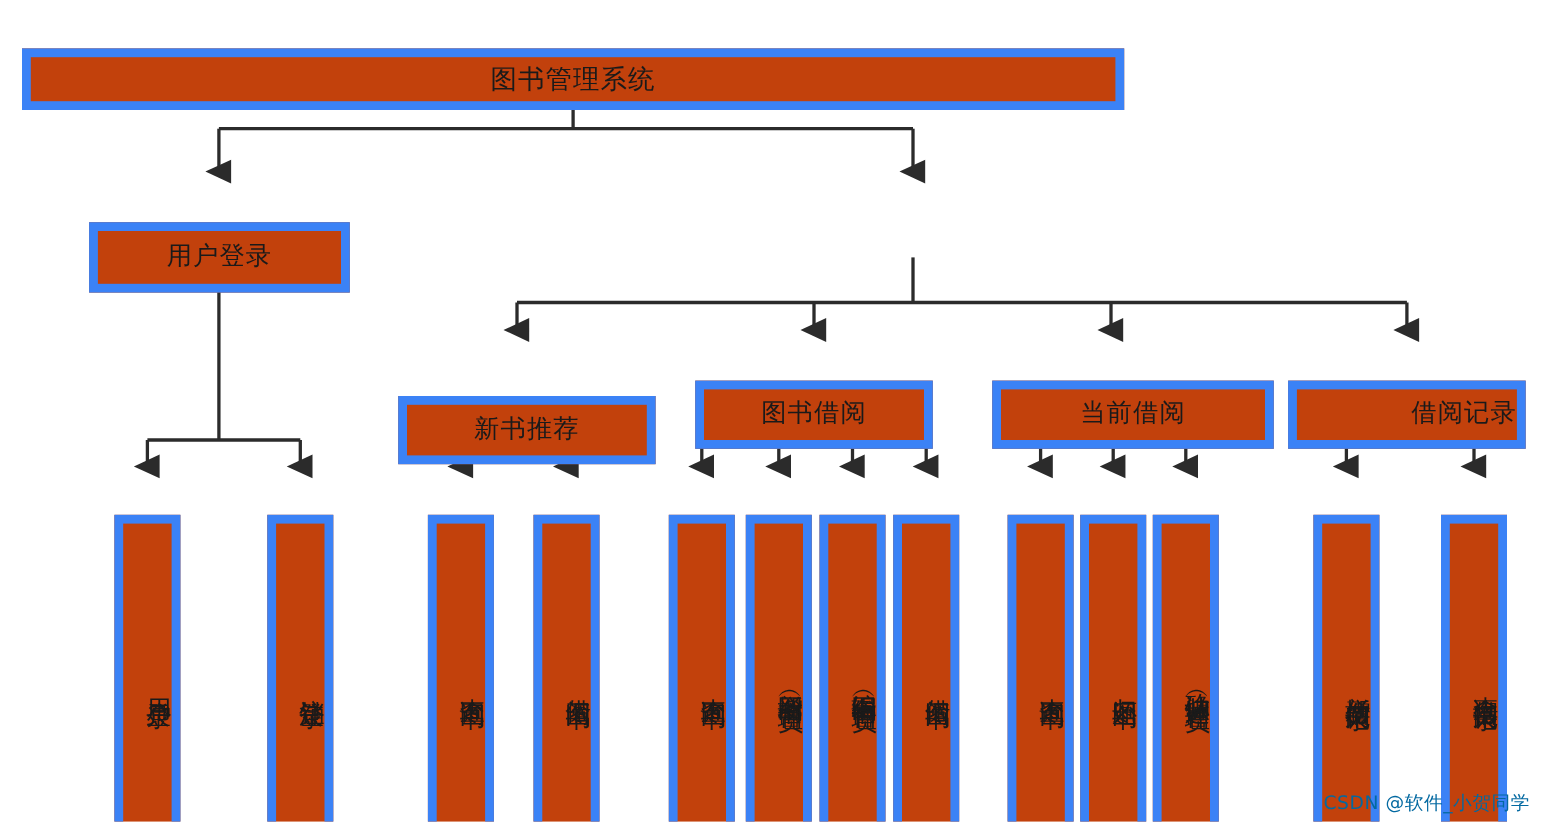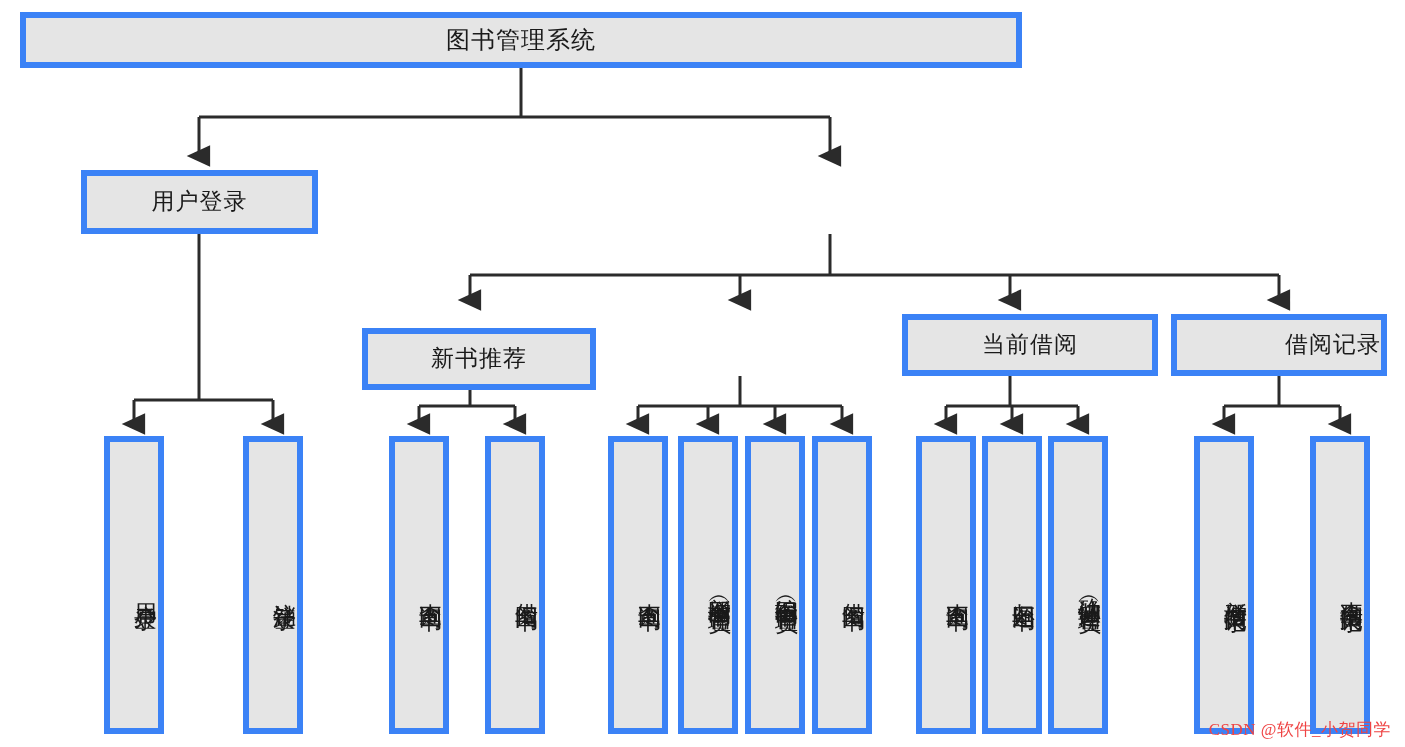--- a/index.html
+++ b/index.html
@@ -22,26 +22,27 @@
     position: absolute;
     left: 0;
     top: 0;
     width: 1405px;
     height: 747px;
     pointer-events: none;
   }
   .node {
     position: absolute;
     box-sizing: border-box;
-    background: #e5e5e5;
-    border: 6px solid #3b82f6;
+    background: #c2410c;
+    border: 8px solid #3b82f6;
     display: flex;
     align-items: center;
     justify-content: center;
     color: #1a1a1a;
+    margin-top: 32px;
   }
   .node-h {
     font-size: 23px;
     letter-spacing: 1px;
     line-height: 1.1;
     white-space: nowrap;
   }
   .node-root {
     font-size: 24px;
   }
@@ -58,24 +59,23 @@
   .node-v .vlabel {
     writing-mode: vertical-rl;
     text-orientation: upright;
     display: block;
   }
   .watermark {
     position: absolute;
     right: 14px;
     bottom: 6px;
     font-size: 17px;
-    color: #ef4444;
+    color: #0369a1;
     letter-spacing: 0.5px;
     white-space: nowrap;
-    font-family: Liberation Serif, serif;
   }
 </style>
 </head>
 <body>
 
 <div id="diagram-root">
 
   <svg id="edges-layer" viewBox="0 0 1405 747" width="1405" height="747" xmlns="http://www.w3.org/2000/svg">
     <defs>
       <marker id="arrowhead" markerWidth="9" markerHeight="9" refX="4.2" refY="4.3" orient="auto" markerUnits="strokeWidth">
@@ -142,20 +142,23 @@
     <span>图书管理系统</span>
   </div>
 
   <div class="node node-h" style="left: 81px; top: 170px; width: 237px; height: 64px;">
     <span>用户登录</span>
   </div>
 
   <div class="node node-h" style="left: 362px; top: 328px; width: 234px; height: 62px;">
     <span>新书推荐</span>
   </div>
+  <div class="node node-h" style="left: 632px; top: 314px; width: 216px; height: 62px;">
+    <span>图书借阅</span>
+  </div>
   <div class="node node-h" style="left: 902px; top: 314px; width: 256px; height: 62px;">
     <span>当前借阅</span>
   </div>
   <div class="node node-h" style="left: 1171px; top: 314px; width: 216px; height: 62px; justify-content: flex-end;">
     <span>借阅记录</span>
   </div>
 
   <div class="node node-v" style="left: 104px; top: 436px; width: 60px; height: 298px;">
     <span class="vlabel">用户登录</span>
   </div>

